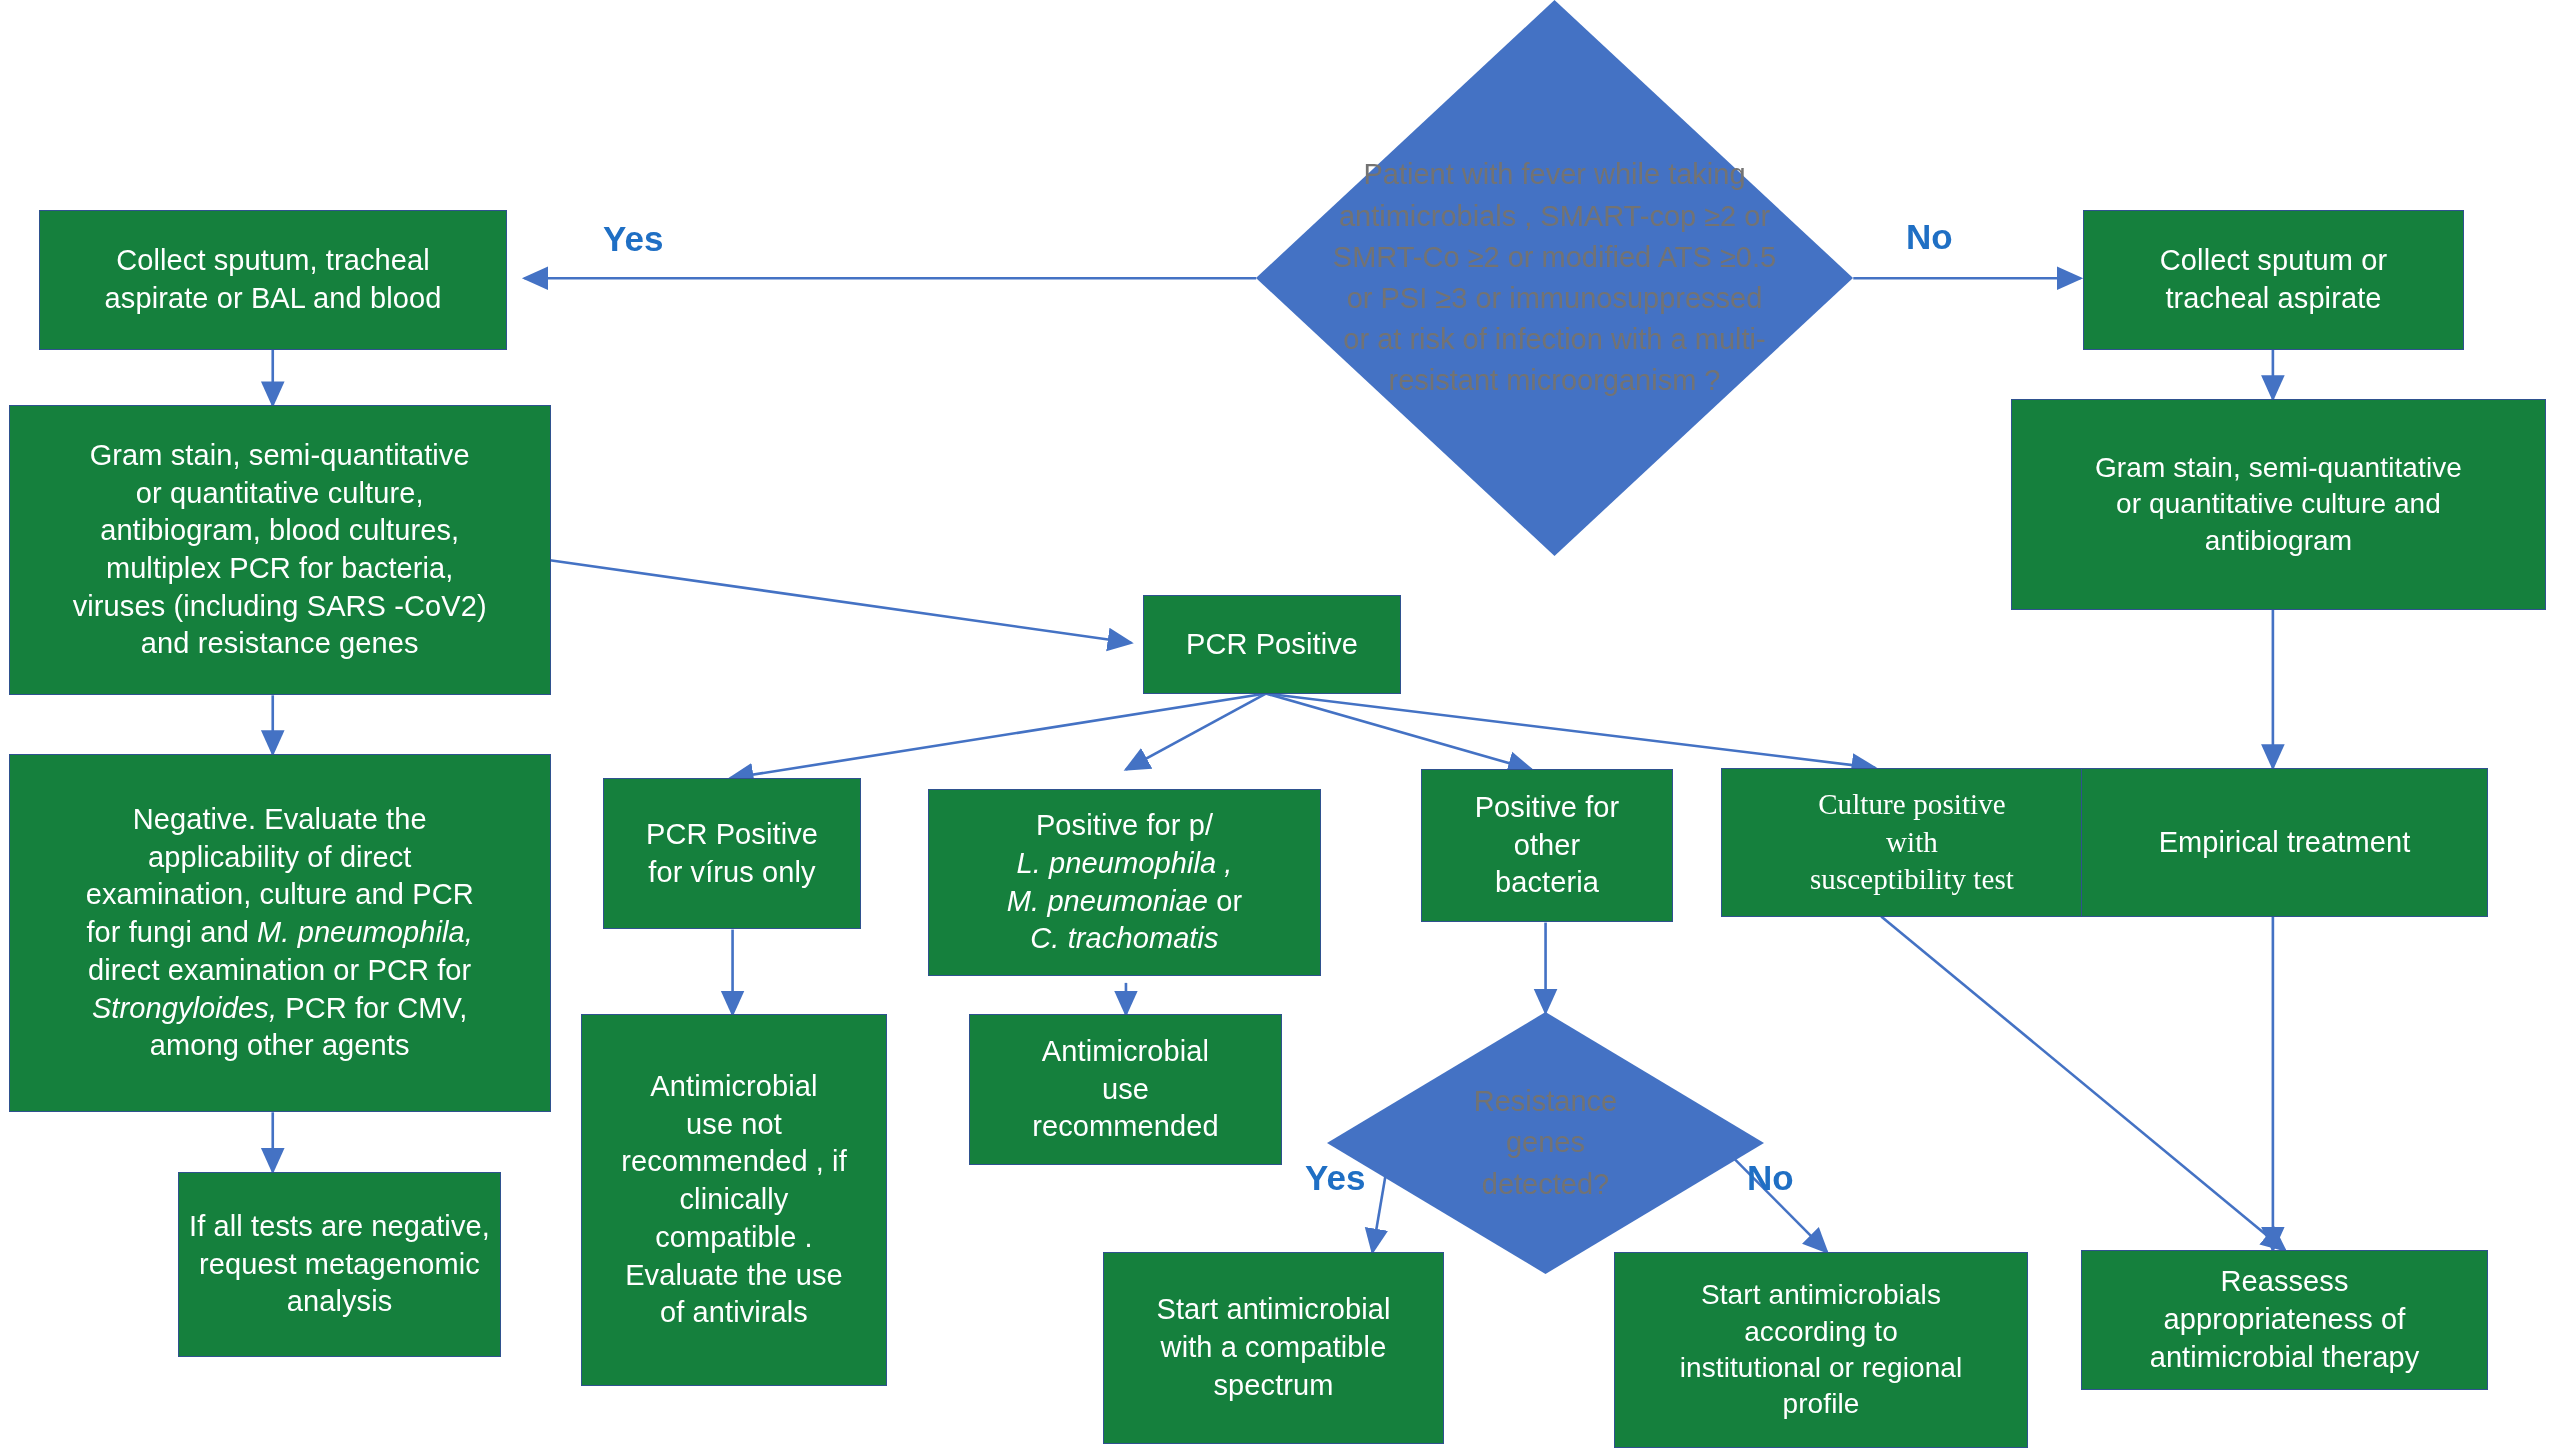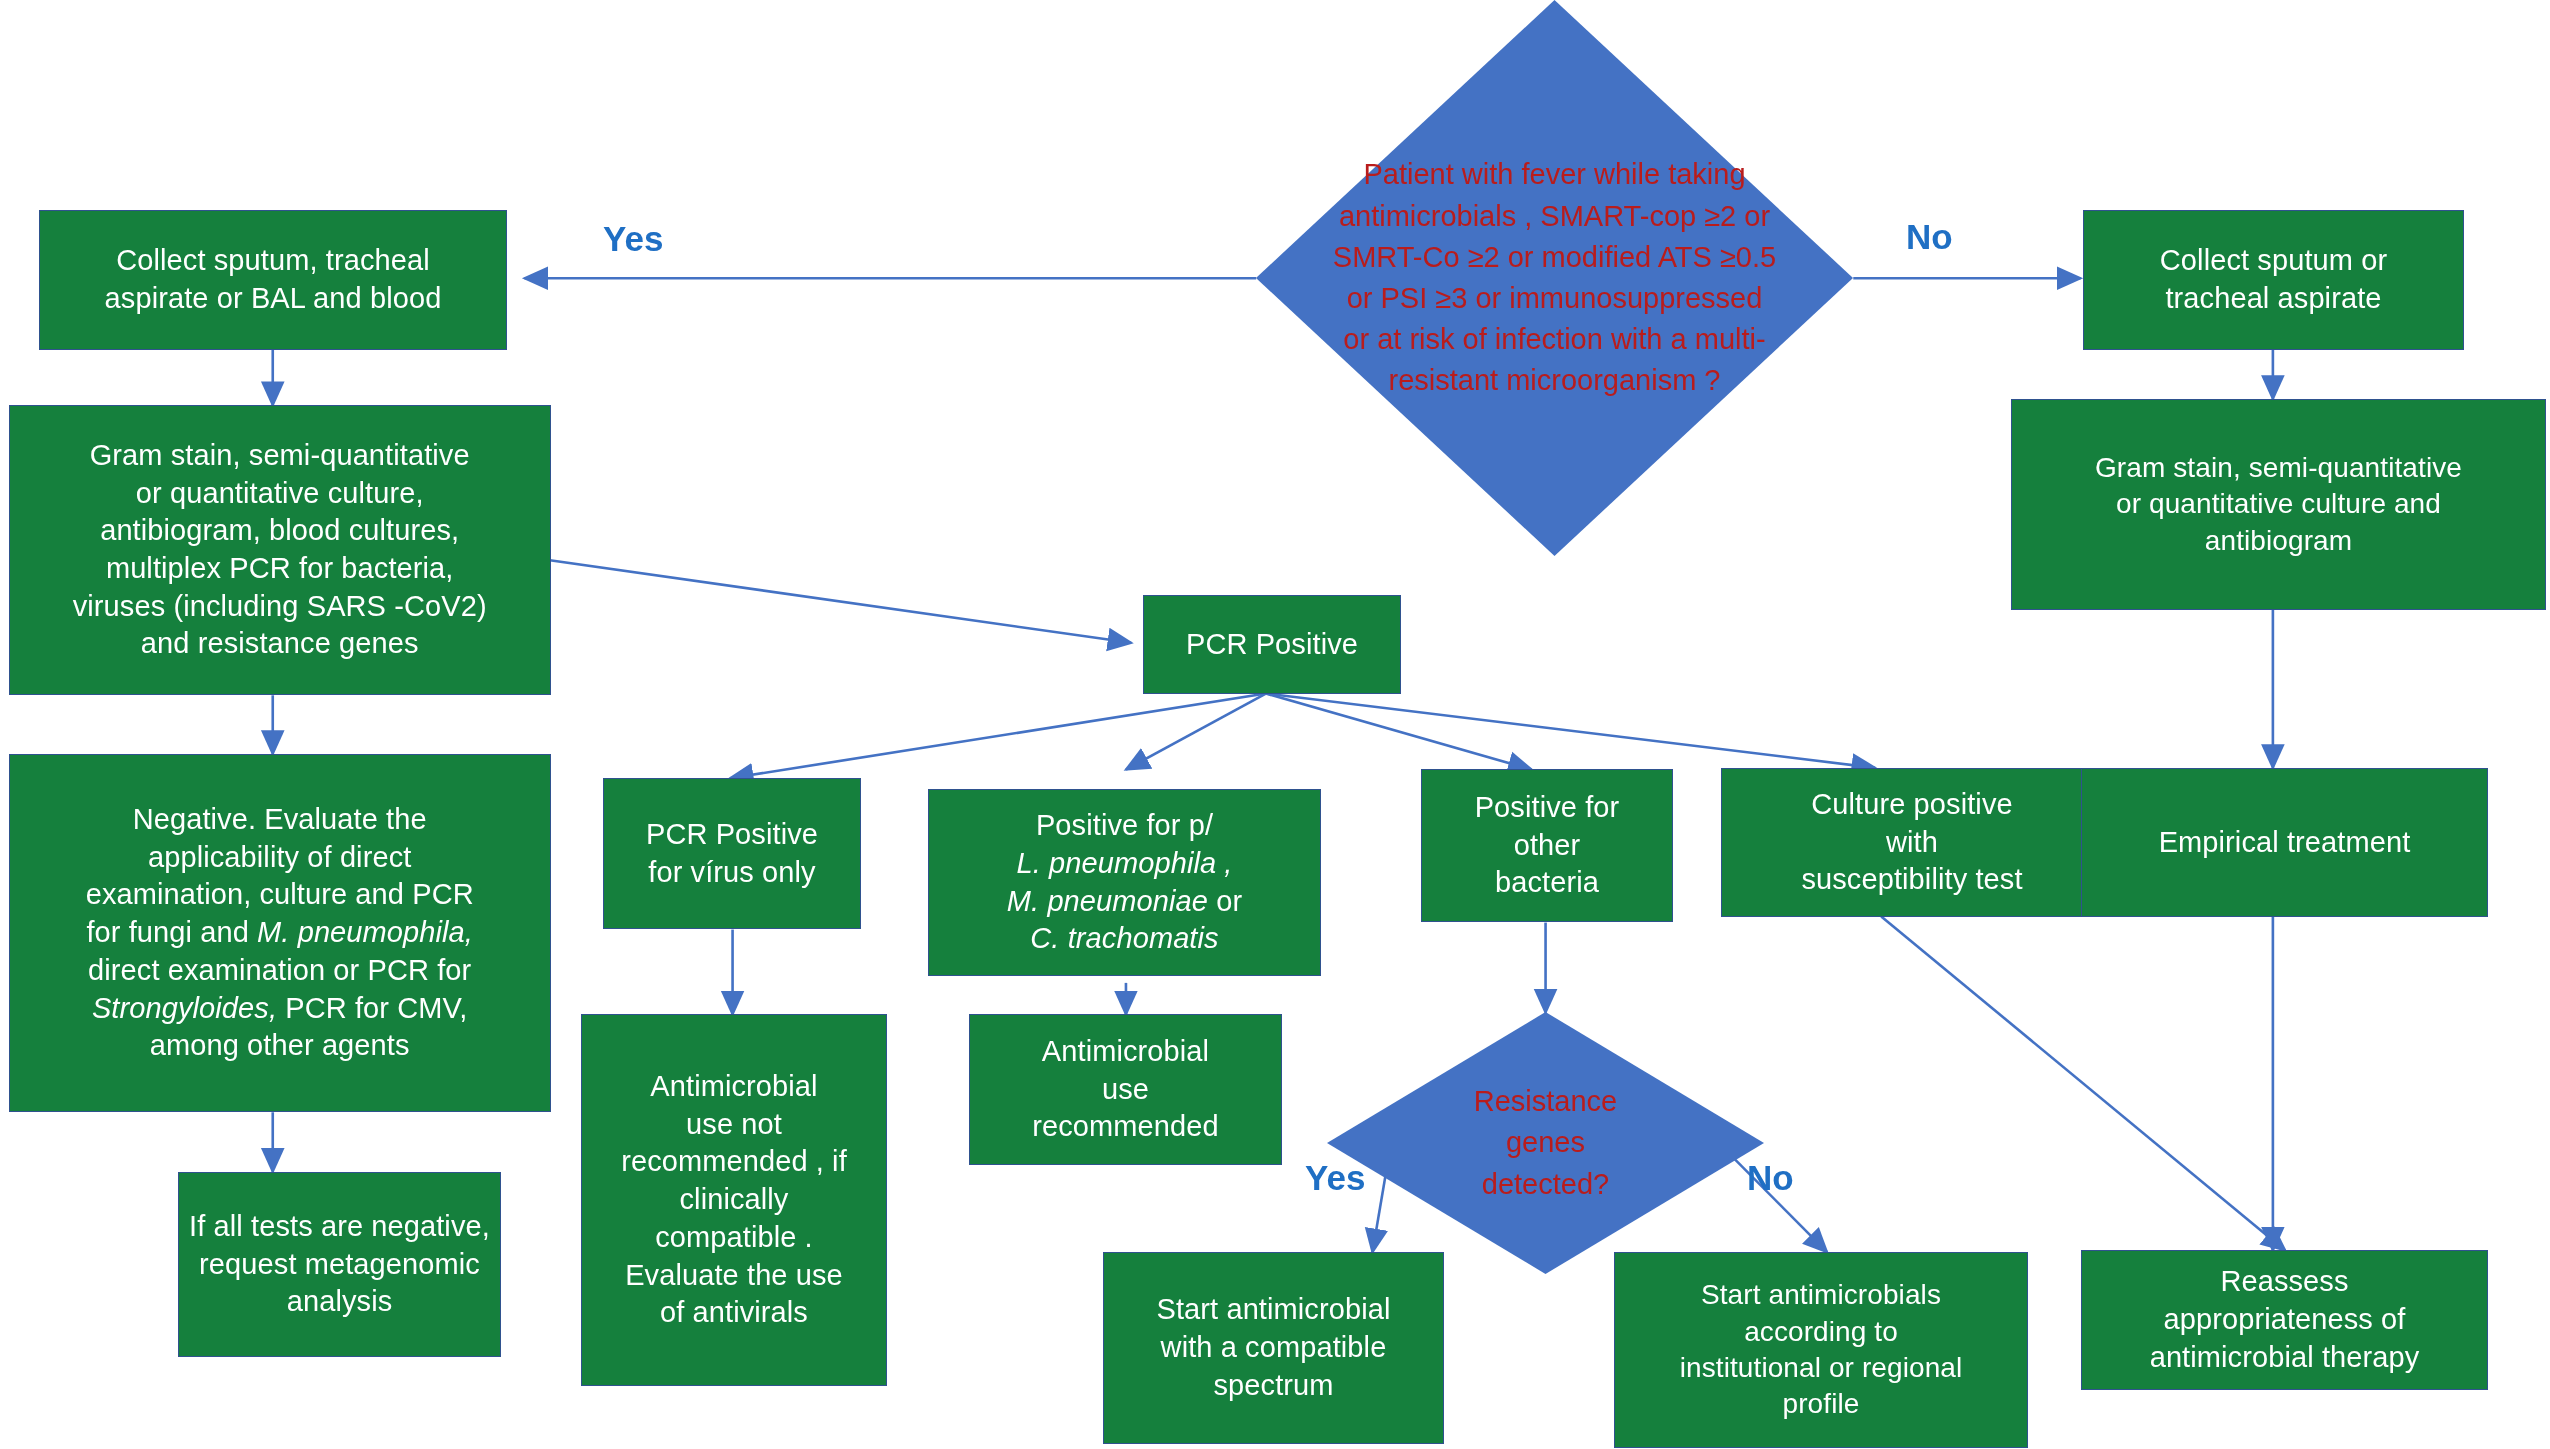--- a/index.html
+++ b/index.html
@@ -33,21 +33,21 @@
   }
   .diamond .shape{
     position:absolute;
     left:0;top:0;width:100%;height:100%;
     background:#4472C4;
     clip-path:polygon(50% 0%,100% 50%,50% 100%,0% 50%);
   }
   .diamond .txt{
     position:relative;
     z-index:2;
-    color:#b91c1c;
+    color:#737373;
     text-align:center;
     line-height:1.42;
     width:78%;
   }
 
   .edge-label{
     position:absolute;
     color:#1F6FC4;
     font-weight:bold;
     z-index:4;
@@ -137,21 +137,21 @@
   </div>
 
   <div class="node fs-33" style="left:928px;top:789px;width:393px;height:187px;">
     <div class="txt">Positive for p/<br><em>L. pneumophila ,</em><br><em>M. pneumoniae</em> or<br><em>C. trachomatis</em></div>
   </div>
 
   <div class="node fs-33" style="left:1421px;top:769px;width:252px;height:153px;">
     <div class="txt">Positive for<br>other<br>bacteria</div>
   </div>
 
-  <div class="node fs-33" style="left:1721px;top:768px;width:382px;height:149px;">
+  <div class="node fs-33" style="left:1721px;top:768px;width:382px;height:149px;font-family:Liberation Serif, serif;">
     <div class="txt">Culture positive<br>with<br>susceptibility test</div>
   </div>
 
   <div class="node fs-33" style="left:581px;top:1014px;width:306px;height:372px;">
     <div class="txt">Antimicrobial<br>use not<br>recommended , if<br>clinically<br>compatible .<br>Evaluate the use<br>of antivirals</div>
   </div>
 
   <div class="node fs-33" style="left:969px;top:1014px;width:313px;height:151px;">
     <div class="txt">Antimicrobial<br>use<br>recommended</div>
   </div>

